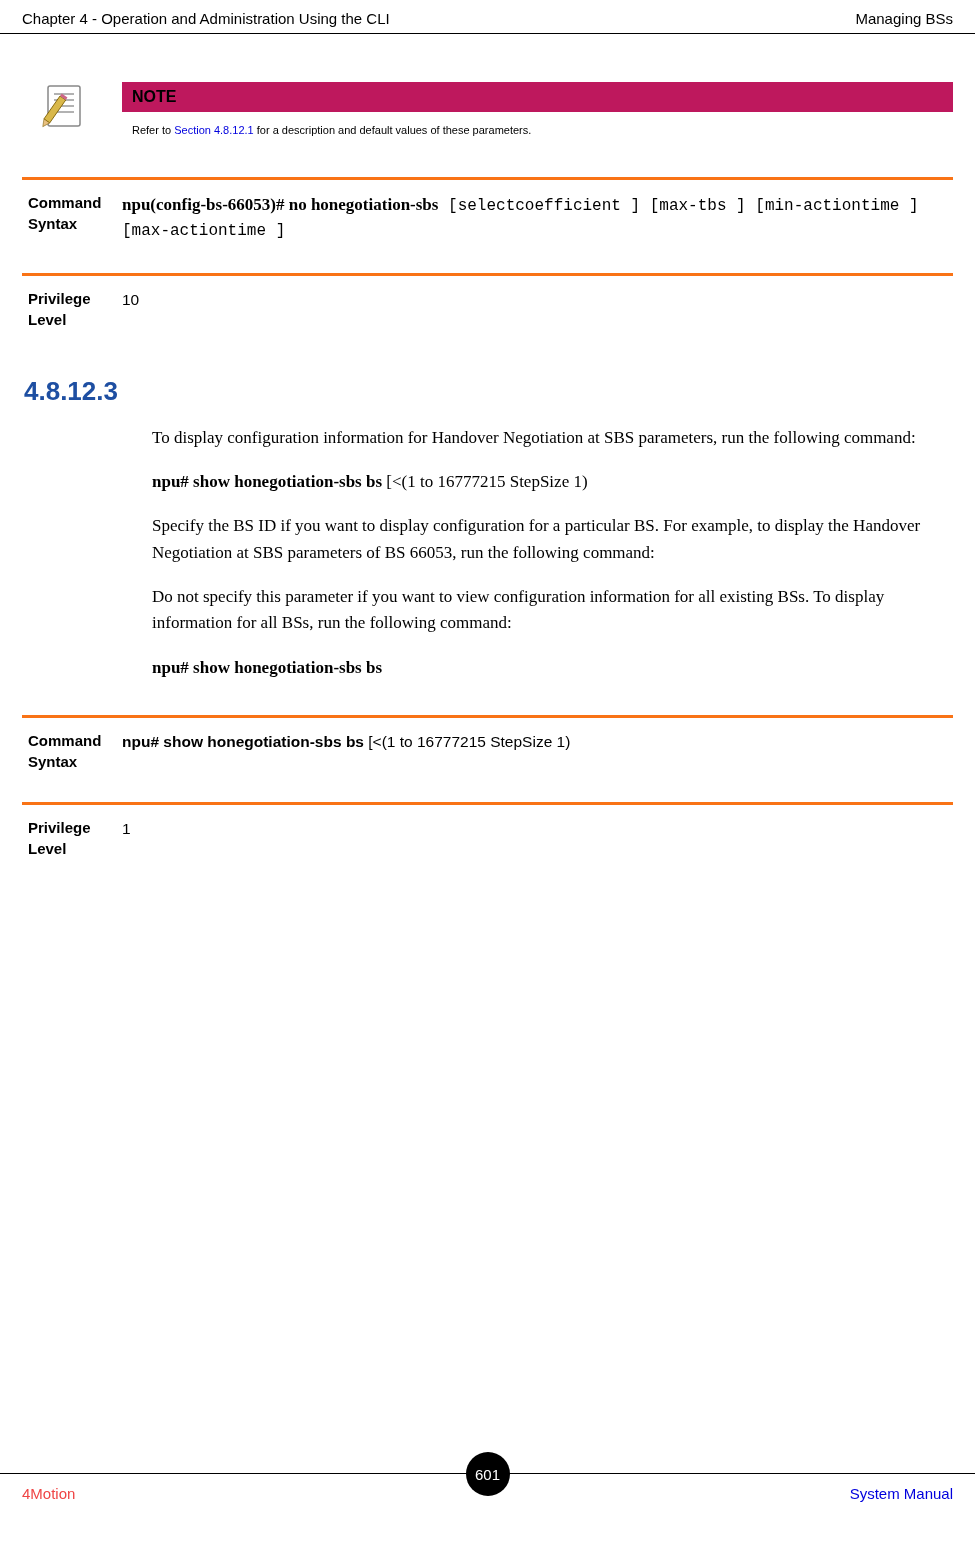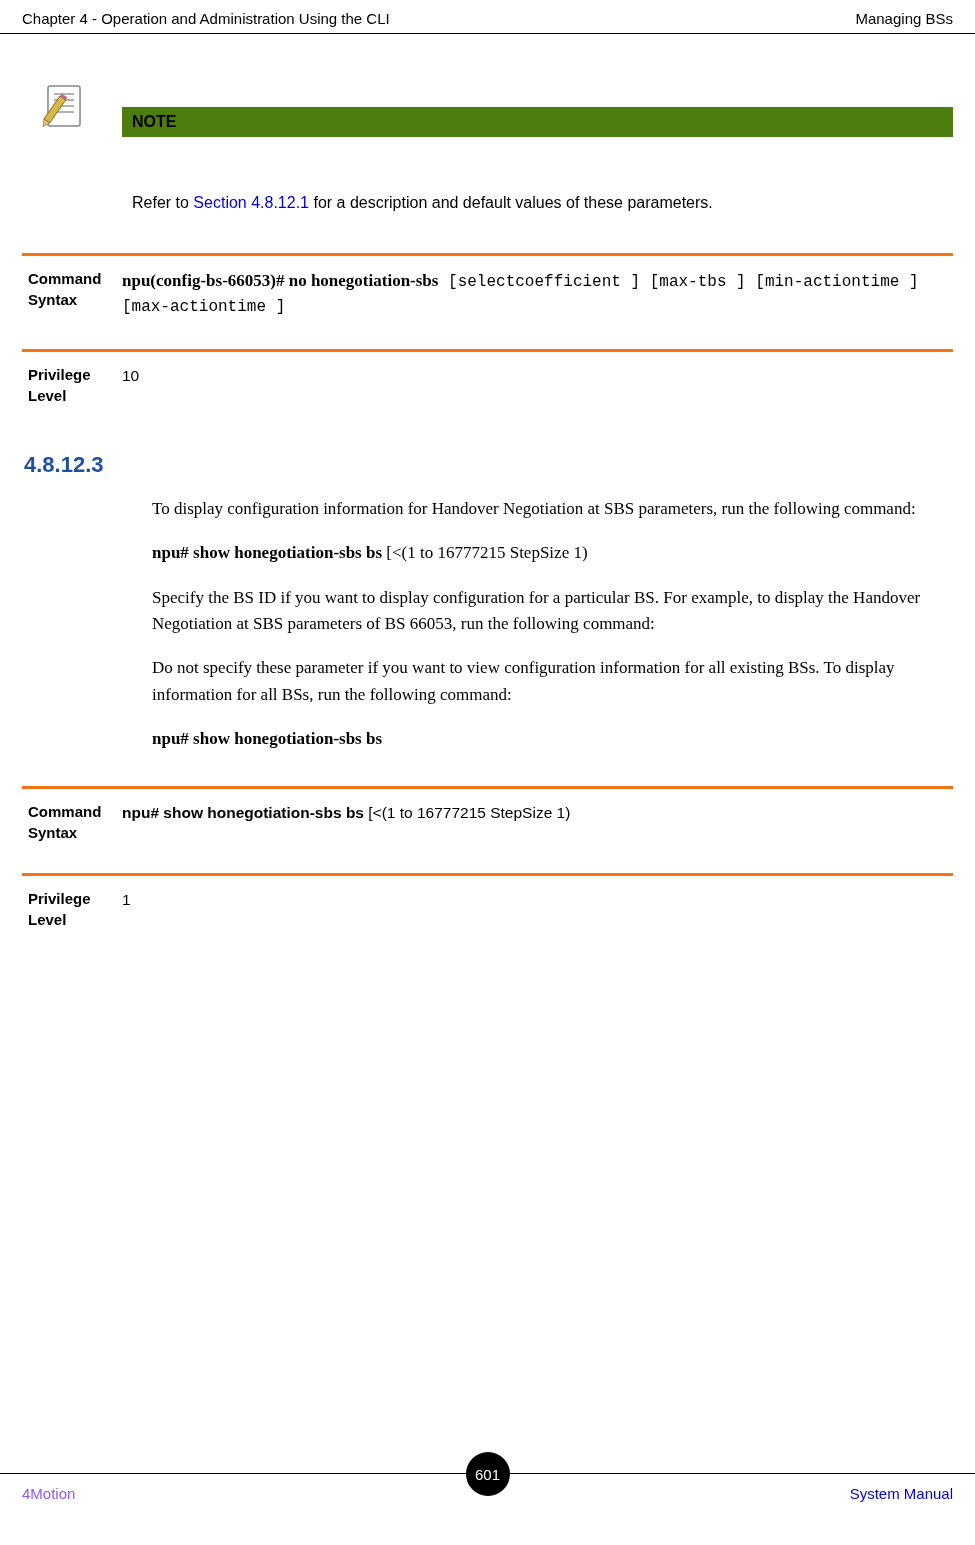--- a/index.html
+++ b/index.html
@@ -36,34 +36,32 @@
       height: 52px;
       margin-right: 28px;
       flex-shrink: 0;
       position: relative;
     }
     .note-icon svg { width: 52px; height: 52px; }
     .note-content-wrap {
       flex: 1;
     }
     .note-header {
-      background: #4d7c0f;
+      background: #be185d;
       font-family: Arial, Helvetica, sans-serif;
       font-weight: bold;
       font-size: 16px;
       padding: 6px 10px;
       color: #000;
-      margin-top: 25px;
     }
     .note-body {
       font-family: Arial, Helvetica, sans-serif;
-      font-size: 16px;
+      font-size: 11px;
       padding: 10px 10px 8px 10px;
       line-height: 1.5;
-      margin-top: 44px;
     }
     .note-body .link {
       color: #0000dd;
     }
     .info-block {
       display: flex;
       border-top: 3px solid #f97316;
       padding-top: 12px;
       padding-bottom: 28px;
       margin-bottom: 2px;
@@ -97,21 +95,21 @@
       font-family: Arial, Helvetica, sans-serif;
     }
     .section-row {
       display: flex;
       margin-top: 18px;
       margin-bottom: 18px;
     }
     .section-number {
       font-family: Arial, Helvetica, sans-serif;
       font-weight: bold;
-      font-size: 22px;
+      font-size: 26px;
       color: #1e4fa2;
       width: 130px;
       padding-left: 2px;
       flex-shrink: 0;
     }
     .section-title {
       font-family: Arial, Helvetica, sans-serif;
       font-weight: bold;
       font-size: 22px;
       color: #1e4fa2;
@@ -135,21 +133,21 @@
       right: 0;
       border-top: 1px solid #000;
       display: flex;
       align-items: center;
       justify-content: space-between;
       padding: 0 22px;
       height: 40px;
       font-family: Arial, Helvetica, sans-serif;
       font-size: 15px;
     }
-    .footer-left { color: #8b5cf6; }
+    .footer-left { color: #ef4444; }
     .footer-right { color: #0000dd; }
     .footer-center {
       position: absolute;
       left: 50%;
       transform: translateX(-50%);
       width: 44px;
       height: 44px;
       background: #000000;
       border-radius: 50%;
       color: #fff;
@@ -216,21 +214,21 @@
 
   <div class="body-text">To display configuration information for Handover Negotiation at SBS parameters, run the following command:</div>
 
   <div class="body-text">
     <span class="bold">npu# show honegotiation-sbs bs</span><span> [&lt;(1 to 16777215 StepSize 1)</span>
   </div>
 
   <div class="body-text">Specify the BS ID if you want to display configuration for a particular BS. For example, to display the Handover Negotiation at SBS parameters of BS 66053, run the following command:</div>
 
 
-  <div class="body-text">Do not specify these parameter if you want to view configuration information for all existing BSs. To display information for all BSs, run the following command:</div>
+  <div class="body-text">Do not specify this parameter if you want to view configuration information for all existing BSs. To display information for all BSs, run the following command:</div>
 
   <div class="body-text" style="margin-bottom:34px;">
     <span class="bold">npu# show honegotiation-sbs bs</span>
   </div>
 
   <div class="info-block">
     <div class="info-label">Command Syntax</div>
     <div class="info-value">
       <span class="arial-bold">npu# show honegotiation-sbs bs</span><span> [&lt;(1 to 16777215 StepSize 1)</span>
     </div>

